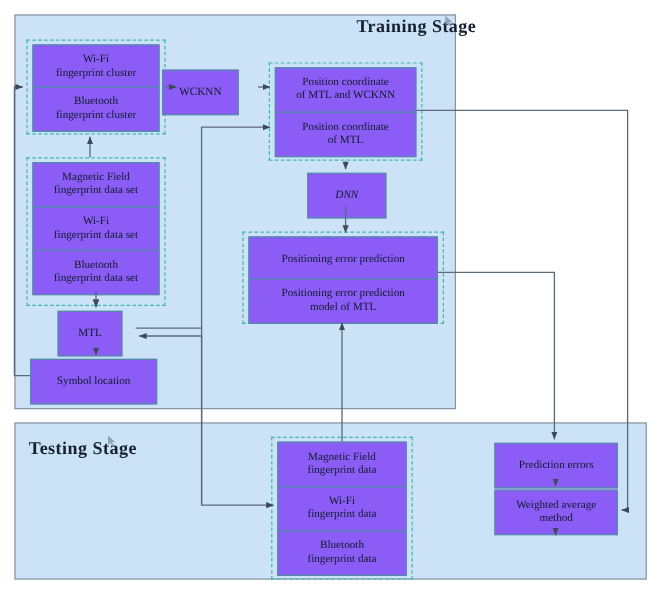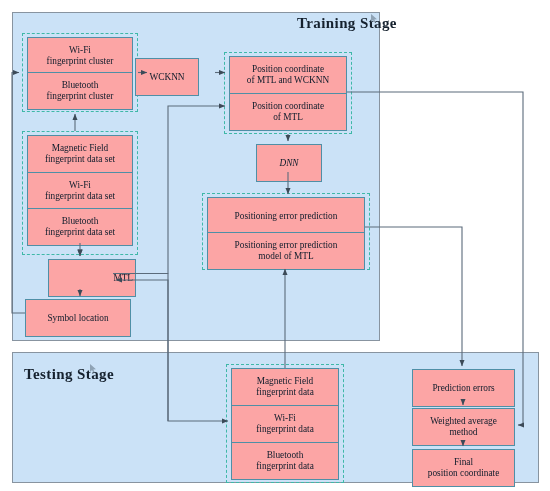--- a/index.html
+++ b/index.html
@@ -7,21 +7,21 @@
        font-family:"Liberation Serif","DejaVu Serif",serif;}
   #canvas{position:relative;width:550px;height:491px;background:#ffffff;}
 
   svg.wires{position:absolute;left:0;top:0;width:550px;height:491px;overflow:visible;pointer-events:none;}
 
   .stage{position:absolute;background:#cbe2f7;border:1px solid #8894a0;box-sizing:border-box;}
   .stage-title{position:absolute;font-weight:bold;color:#15212e;font-size:15px;letter-spacing:.4px;}
 
   .group{position:absolute;border:1.4px dashed #3fb8a8;box-sizing:border-box;background:transparent;}
 
-  .node{position:absolute;background:#fca5a5;border:1.2px solid #4f8fa6;box-sizing:border-box;
+  .node{position:absolute;background:#8b5cf6;border:1.2px solid #4f8fa6;box-sizing:border-box;
         display:flex;align-items:center;justify-content:center;text-align:center;
         color:#0e1c2b;font-size:9.3px;line-height:1.18;padding:18px 2px;}
   .node span{display:block;}
 
   .cursor{position:absolute;width:7px;height:9px;pointer-events:none;}
 </style>
 </head>
 <body>
 
 <div id="canvas">
@@ -73,21 +73,21 @@
         <span>fingerprint data set</span>
       </span>
   </div>
   <div class="node" style="left:27px;top:208px;width:106px;height:34px;">
     <span>
         <span>Bluetooth</span>
         <span>fingerprint data set</span>
       </span>
   </div>
 
-  <div class="node" style="left:48px;top:259px;width:88px;height:30px;justify-content:flex-end;">
+  <div class="node" style="left:48px;top:259px;width:54px;height:30px;">
     <span>MTL</span>
   </div>
   <div class="node" style="left:25px;top:299px;width:106px;height:29px;">
     <span>Symbol location</span>
   </div>
 
   <div class="node" style="left:135px;top:58px;width:64px;height:29px;">
     <span>WCKNN</span>
   </div>
 
@@ -141,26 +141,20 @@
 
   <div class="node" style="left:412px;top:369px;width:103px;height:30px;">
     <span>Prediction errors</span>
   </div>
   <div class="node" style="left:412px;top:408px;width:103px;height:34px;">
     <span>
         <span>Weighted average</span>
         <span>method</span>
       </span>
   </div>
-  <div class="node" style="left:412px;top:449px;width:103px;height:34px;">
-    <span>
-        <span>Final</span>
-        <span>position coordinate</span>
-      </span>
-  </div>
 
   <svg class="wires">
     <defs>
       <marker id="ar" markerWidth="7" markerHeight="7" refX="6.2" refY="2.6" orient="auto" markerUnits="userSpaceOnUse">
         <path d="M0,0 L6.4,2.6 L0,5.2 z" fill="#3c4a58"></path>
       </marker>
     </defs>
     <g fill="none" stroke="#5b6b7b" stroke-width="1.1" marker-end="url(#ar)">
 
       <path d="M75,131 L75,114"></path>

